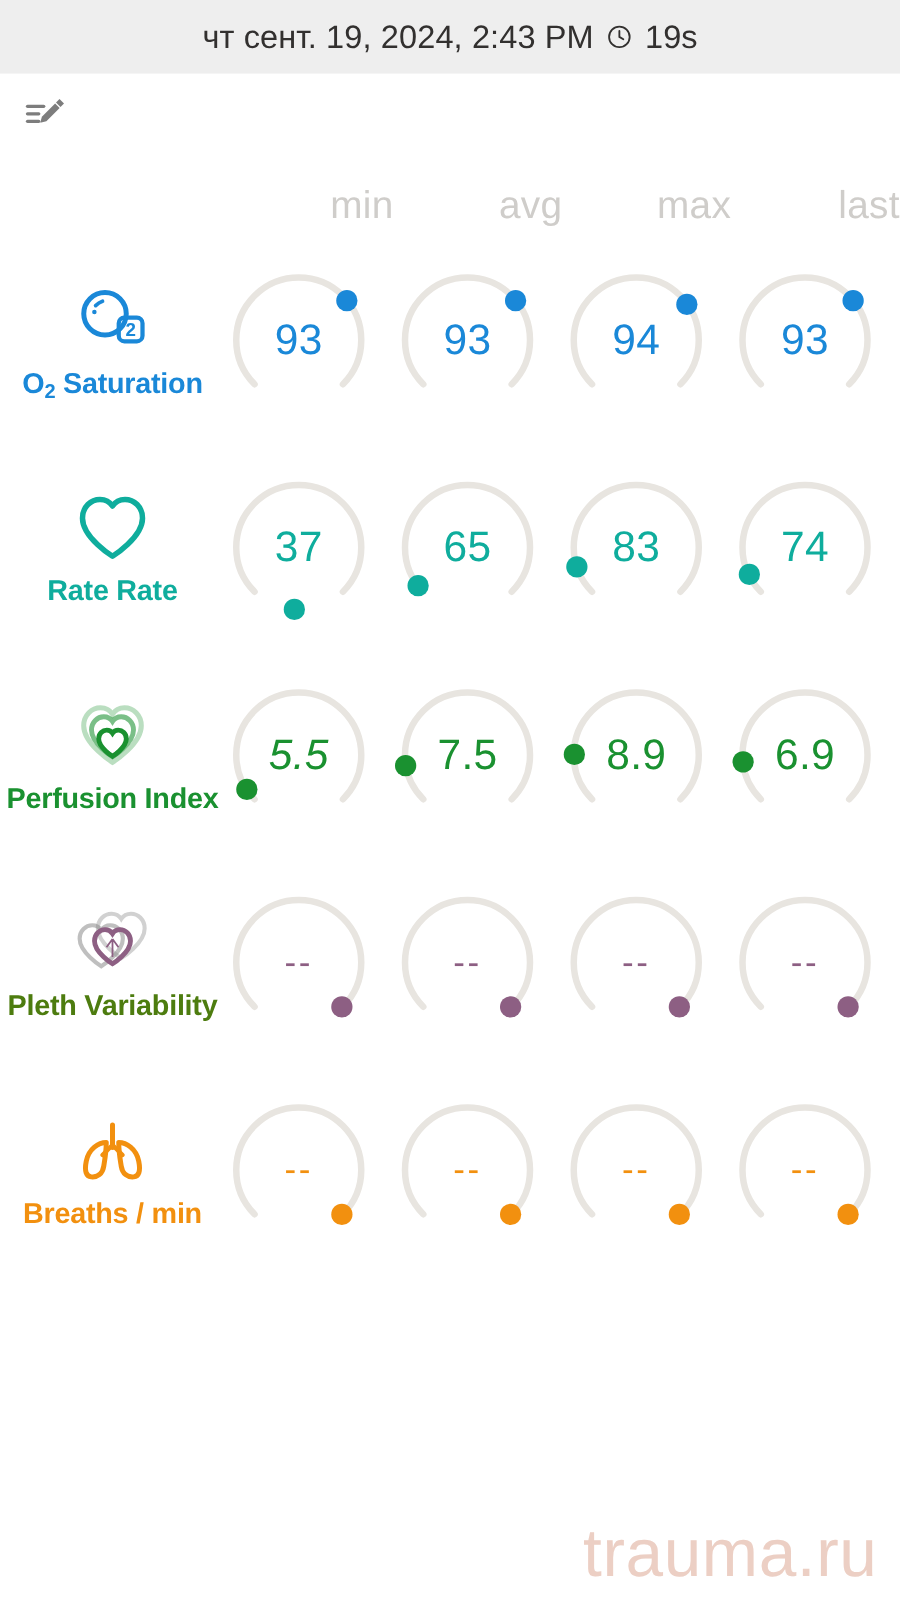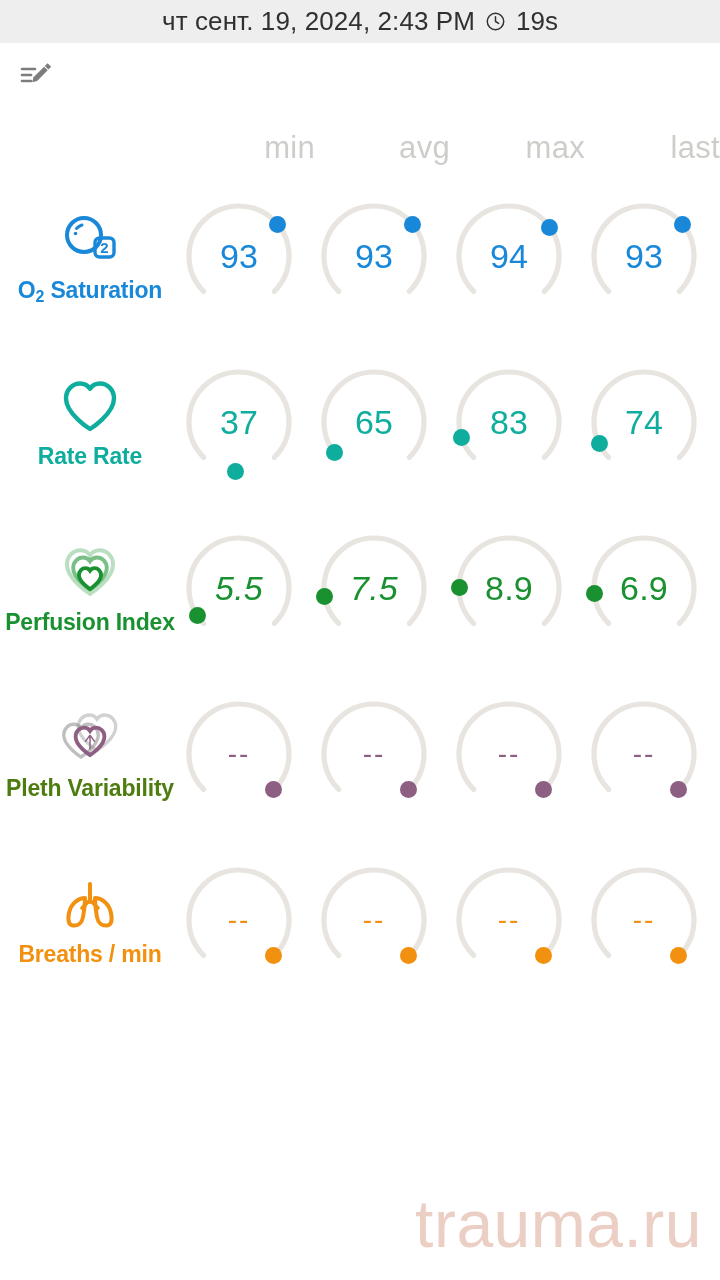--- a/index.html
+++ b/index.html
@@ -11,21 +11,21 @@
     width: 720px;
     height: 1280px;
     position: relative;
     overflow: hidden;
     font-family: "Liberation Sans", sans-serif;
     -webkit-font-smoothing: antialiased;
   }
 
   
   .statusbar {
-    height: 43px;
+    height: 59px;
     background: #eeeeee;
     display: flex;
     align-items: center;
     justify-content: center;
     gap: 10px;
   }
   .statusbar-text {
     font-size: 26px;
     color: #32302f;
     letter-spacing: 0.1px;
@@ -160,22 +160,22 @@
     height: 17px;
     border-radius: 50%;
     margin-left: -8.5px;
     margin-top: -8.5px;
   }
 
   
   .watermark {
     position: absolute;
     right: 18px;
-    bottom: 18px;
-    font-size: 66px;
+    bottom: 6px;
+    font-size: 54px;
     color: #eccfc4;
     letter-spacing: 0.5px;
     user-select: none;
   }
 </style>
 </head>
 <body>
 
 <div class="statusbar">
   <span class="statusbar-text">чт сент. 19, 2024, 2:43 PM</span>
@@ -339,21 +339,21 @@
             </svg>
             <div class="gauge-value" style="color: rgb(26, 145, 48); font-style: italic;">5.5</div>
             <div class="gauge-dot" style="background: rgb(26, 145, 48); left: 17.55px; top: 86.96px;"></div>
           </div>
         </div>
         <div class="gauge-cell">
           <div class="gauge">
             <svg width="118" height="118" viewBox="0 0 118 118">
               <path d="M 23.64 94.36 A 50 50 0 1 1 94.36 94.36" fill="none" stroke="#e8e5e0" stroke-width="5.2" stroke-linecap="round"></path>
             </svg>
-            <div class="gauge-value" style="color: rgb(26, 145, 48); font-style: italic;">7.5</div>
+            <div class="gauge-value" style="color: rgb(26, 145, 48);">7.5</div>
             <div class="gauge-dot" style="background: rgb(26, 145, 48); left: 9.76px; top: 67.68px;"></div>
           </div>
         </div>
         <div class="gauge-cell">
           <div class="gauge">
             <svg width="118" height="118" viewBox="0 0 118 118">
               <path d="M 23.64 94.36 A 50 50 0 1 1 94.36 94.36" fill="none" stroke="#e8e5e0" stroke-width="5.2" stroke-linecap="round"></path>
             </svg>
             <div class="gauge-value" style="color: rgb(26, 145, 48);">8.9</div>
             <div class="gauge-dot" style="background: rgb(26, 145, 48); left: 9.01px; top: 58.13px;"></div>

